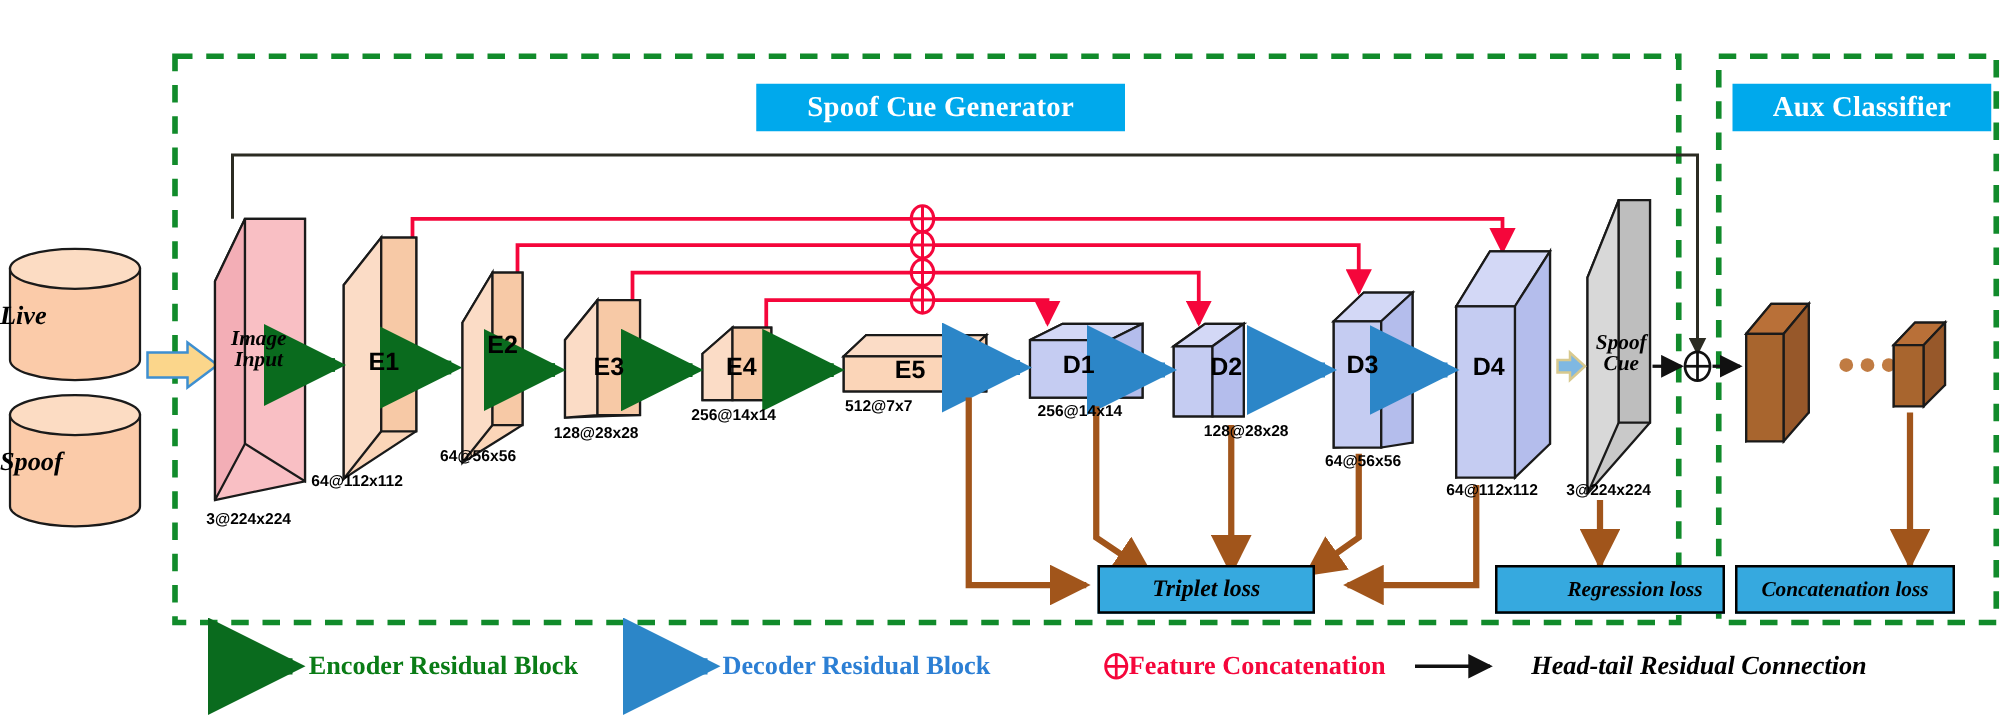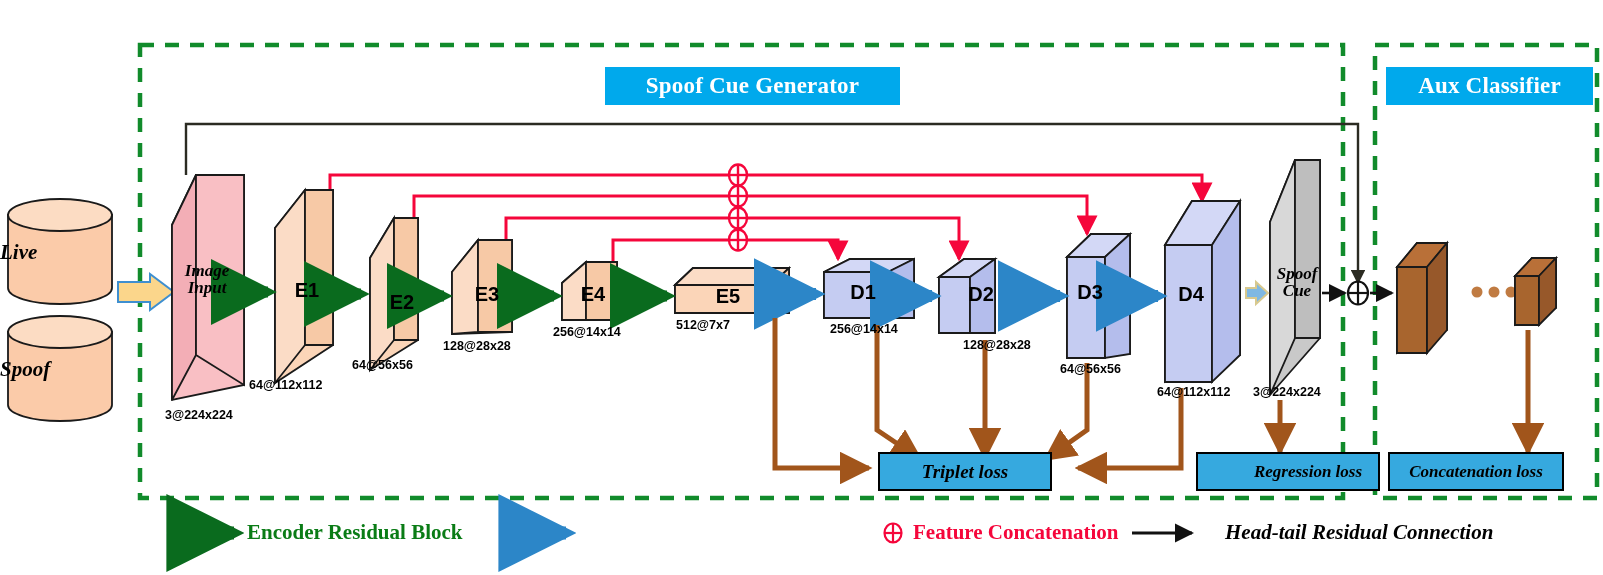--- a/index.html
+++ b/index.html
@@ -297,21 +297,21 @@
     <div class="cyllbl" style="left:0px;top:240px;width:120px;">Live</div>
     <div class="cyllbl" style="left:0px;top:357px;width:120px;">Spoof</div>
 
     <div class="planelbl" style="left:176px;top:262px;width:62px;">Image
 Input</div>
     <div class="dimlbl" style="left:165px;top:408px;">3@224x224</div>
 
     <div class="blocklbl" style="left:287px;top:279px;width:40px;">E1</div>
     <div class="dimlbl" style="left:249px;top:378px;">64@112x112</div>
 
-    <div class="blocklbl" style="left:382px;top:291px;width:40px;">E2</div>
+    <div class="blocklbl" style="left:382px;top:265px;width:40px;">E2</div>
     <div class="dimlbl" style="left:352px;top:358px;">64@56x56</div>
 
     <div class="blocklbl" style="left:467px;top:283px;width:40px;">E3</div>
     <div class="dimlbl" style="left:443px;top:339px;">128@28x28</div>
 
     <div class="blocklbl" style="left:573px;top:283px;width:40px;">E4</div>
     <div class="dimlbl" style="left:553px;top:325px;">256@14x14</div>
 
     <div class="blocklbl" style="left:703px;top:285px;width:50px;">E5</div>
     <div class="dimlbl" style="left:676px;top:318px;">512@7x7</div>
@@ -330,17 +330,18 @@
 
     <div class="planelbl" style="left:1272px;top:265px;width:50px;">Spoof
 Cue</div>
     <div class="dimlbl" style="left:1253px;top:385px;">3@224x224</div>
 
     <div class="lossbox" style="left:878px;top:452px;width:170px;height:35px;font-size:19px;">Triplet loss</div>
     <div class="lossbox" style="left:1196px;top:452px;width:140px;height:35px;font-size:17px;padding-left:40px;">Regression loss</div>
     <div class="lossbox" style="left:1388px;top:452px;width:172px;height:35px;font-size:17px;">Concatenation loss</div>
 
     <div class="legtxt leg-enc" style="left:247px;top:520px;">Encoder Residual Block</div>
-    <div class="legtxt leg-cat" style="left:903px;top:520px;padding-left:10px;">Feature Concatenation</div>
+    <div class="legtxt leg-dec" style="left:578px;top:520px;">Decoder Residual Block</div>
+    <div class="legtxt leg-cat" style="left:903px;top:520px;">Feature Concatenation</div>
     <div class="legtxt leg-res" style="left:1205px;top:520px;margin-left:20px;">Head-tail Residual Connection</div>
 
   </div>
 </div>
 
 </body></html>

